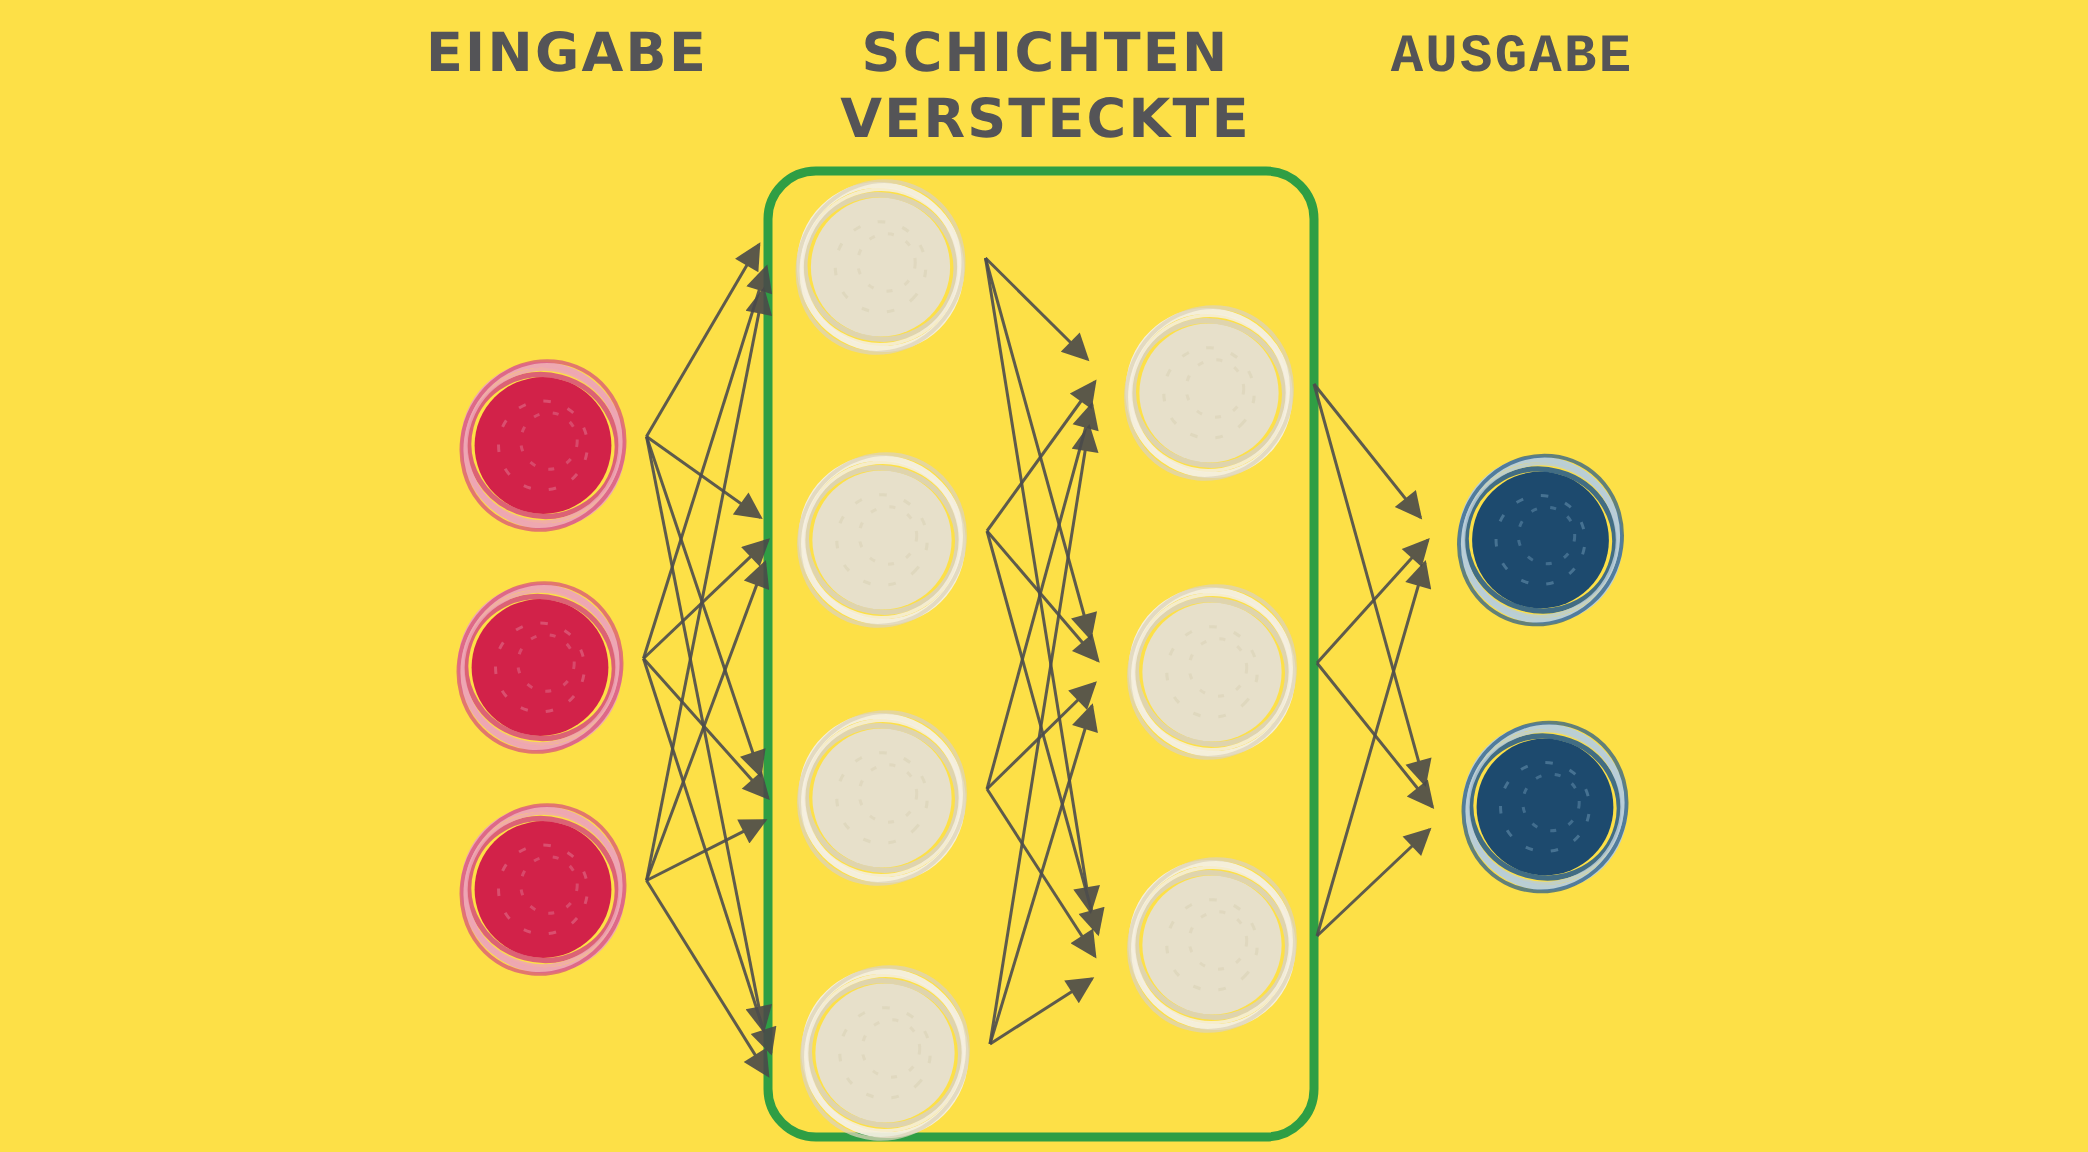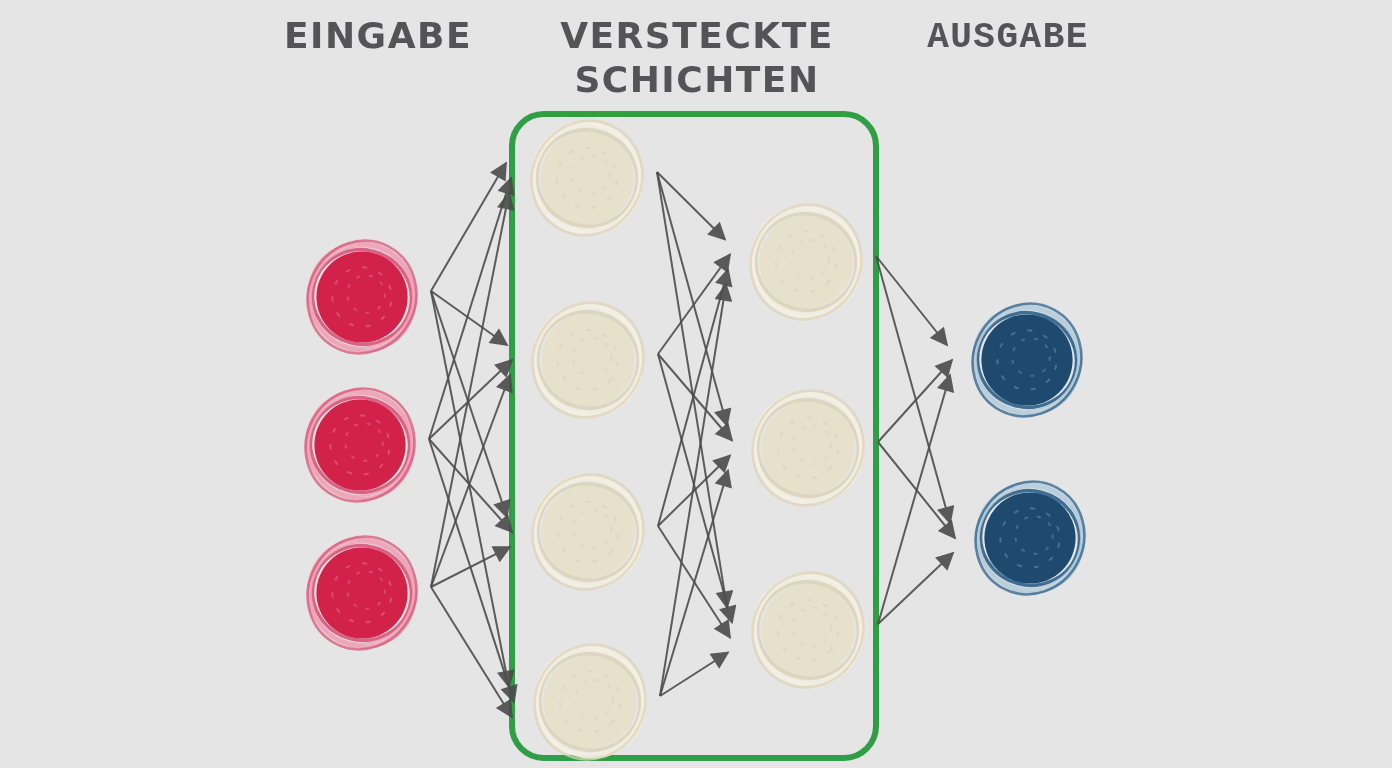--- a/index.html
+++ b/index.html
@@ -1,20 +1,20 @@
 <!DOCTYPE html>
 <html><head>
 <meta charset="utf-8">
 <style>
   html, body { margin: 0; padding: 0; background: #ffffff; }
   .canvas {
     position: relative;
     width: 1392px;
     height: 768px;
-    background: #e5e5e5;
+    background: #fde047;
     overflow: hidden;
     font-family: "DejaVu Sans", sans-serif;
   }
   .layer-label {
     position: absolute;
     transform: translateX(-50%);
     font-size: 36px;
     font-weight: 700;
     letter-spacing: 1.5px;
     color: #545457;
@@ -28,22 +28,22 @@
   .lbl-output { left: 1008px; top: 16px; font-family: Liberation Mono, monospace; }
   svg.net { position: absolute; left: 0; top: 0; }
 </style>
 </head>
 <body>
 
 <div class="canvas">
   <div class="layer-label lbl-input">EINGABE</div>
 
   <div class="layer-label lbl-hidden">
+    <div>SCHICHTEN</div>
     <div>VERSTECKTE</div>
-    <div>SCHICHTEN</div>
   </div>
 
   <div class="layer-label lbl-output">AUSGABE</div>
 
   <svg class="net" width="1392" height="768" viewBox="0 0 1392 768">
       <defs>
         <marker id="ah" viewBox="0 0 10 10" refX="9" refY="5" markerWidth="10" markerHeight="9" orient="auto">
           <path d="M0,0 L10,5 L0,10 Z" fill="#4a4a4a"></path>
         </marker>
       </defs>

